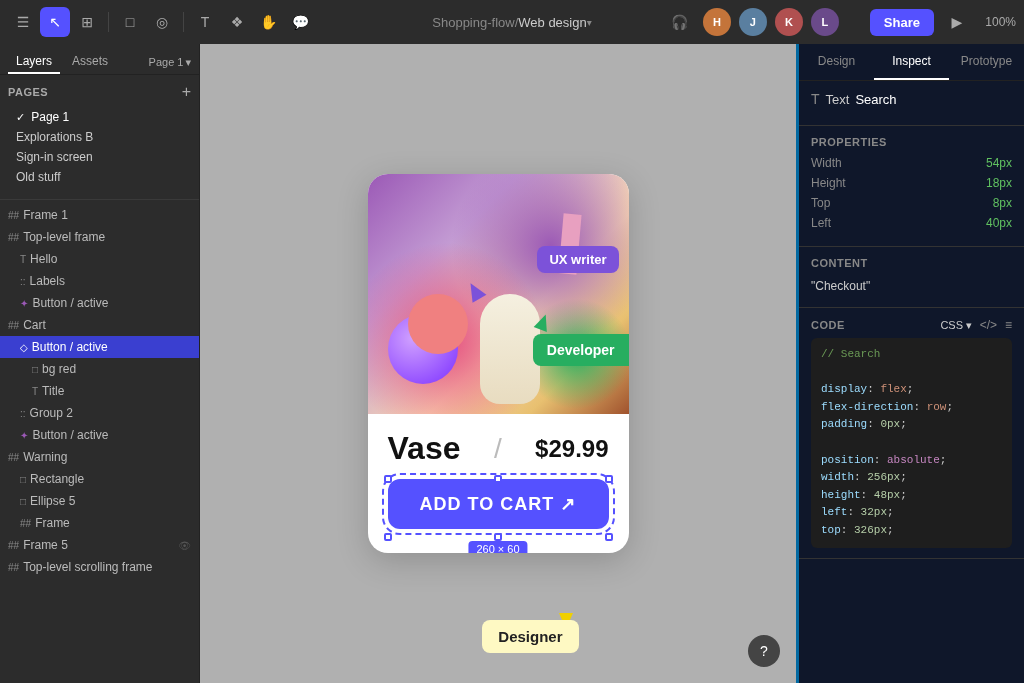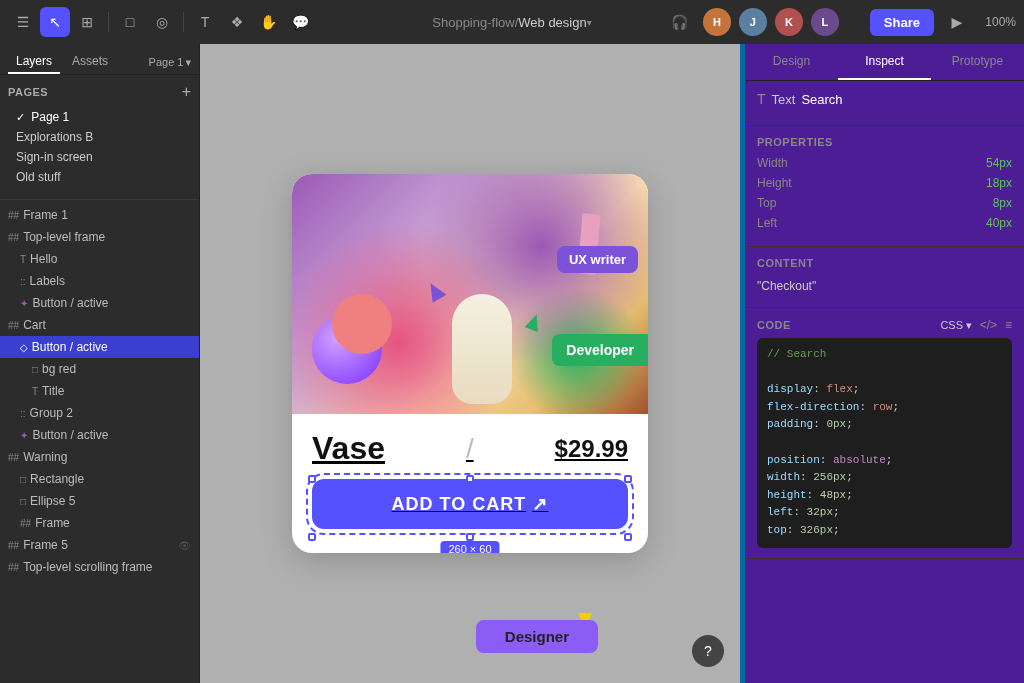--- a/index.html
+++ b/index.html
@@ -184,27 +184,26 @@
     .canvas {
       flex: 1;
       background: #b0b0b0;
       position: relative;
       overflow: hidden;
       display: flex;
       align-items: center;
       justify-content: center;
     }
     .card {
-      width: 356px;
+      width: 261px;
       background: white;
       border-radius: 20px;
       overflow: hidden;
       box-shadow: 0 8px 32px rgba(0,0,0,0.18);
       position: relative;
-      text-decoration: underline;
     }
     .card-image {
       width: 100%;
       height: 240px;
       background: linear-gradient(135deg, #9b59b6 0%, #c39bd3 30%, #f8d7b0 60%, #e8c070 80%, #a0522d 100%);
       position: relative;
       overflow: hidden;
     }
     .card-image-decor {
       position: absolute; inset: 0;
@@ -348,33 +347,33 @@
       color: white;
       font-size: 11px;
       padding: 2px 8px;
       border-radius: 4px;
       white-space: nowrap;
     }
     .badge-designer {
       position: absolute;
       bottom: -50px;
       right: 20px;
-      background: #8b5cf6;
+      background: #fef9c3;
       color: #222;
-      padding: 8px 29px;
+      padding: 8px 16px;
       border-radius: 8px;
       font-size: 15px;
       font-weight: 700;
     }
 
     
     .right-panel {
-      width: 284px;
-      background: #4c1d95;
-      border-left: 5px solid #0369a1;
+      width: 228px;
+      background: #0f172a;
+      border-left: 3px solid #0369a1;
       flex-shrink: 0;
       overflow-y: auto;
       font-size: 12px;
       color: #ccc;
     }
     .right-tabs {
       display: flex;
       border-bottom: 1px solid #222;
     }
     .right-tab {

